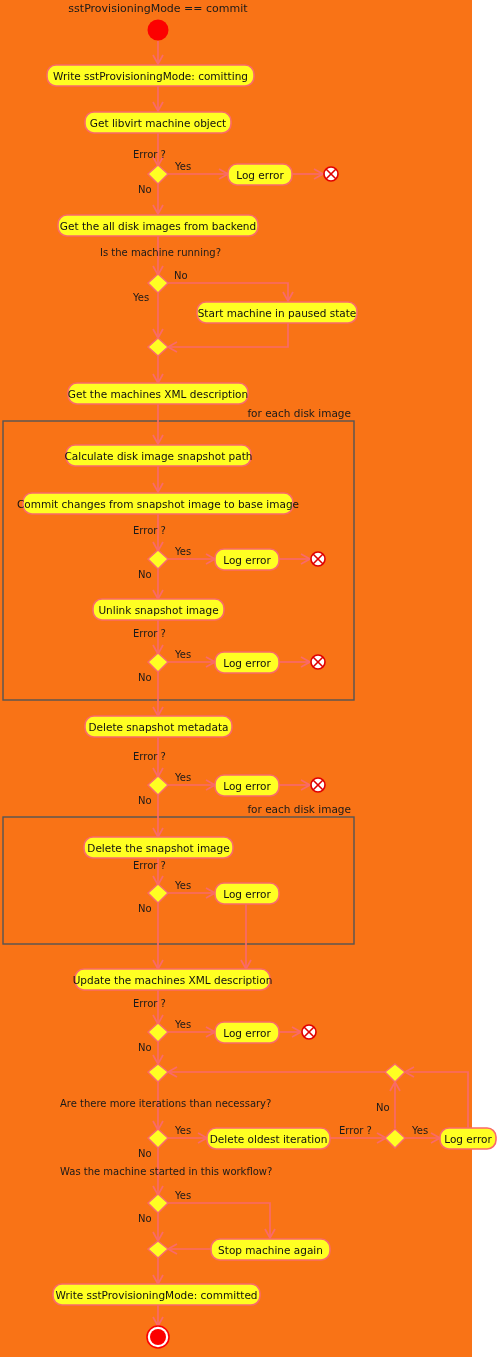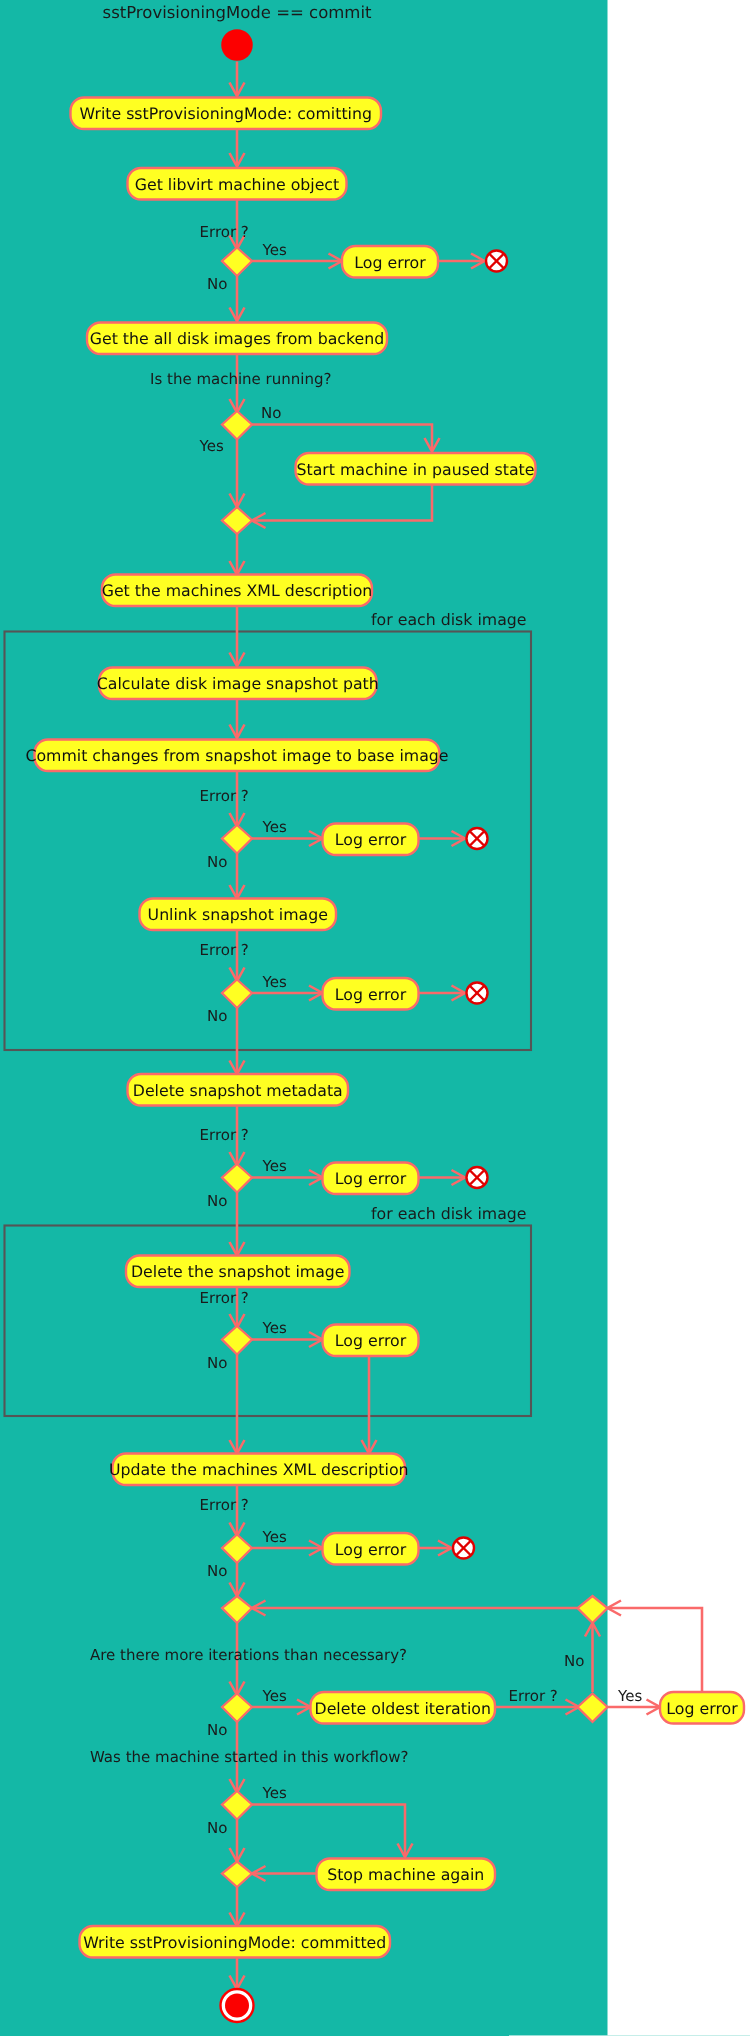--- a/index.html
+++ b/index.html
@@ -2,23 +2,23 @@
 <html><head>
 <meta charset="utf-8">
 <style>
   html, body {
     margin: 0;
     padding: 0;
     background: #ffffff;
   }
   #diagram-root {
     position: relative;
-    width: 405px;
+    width: 472px;
     height: 1357px;
-    background: #14b8a6;
+    background: #f97316;
     font-family: "DejaVu Sans", sans-serif;
   }
   svg.layer {
     position: absolute;
     top: 0;
     left: 0;
     width: 500px;
     height: 1357px;
   }
   .frame-rect {

